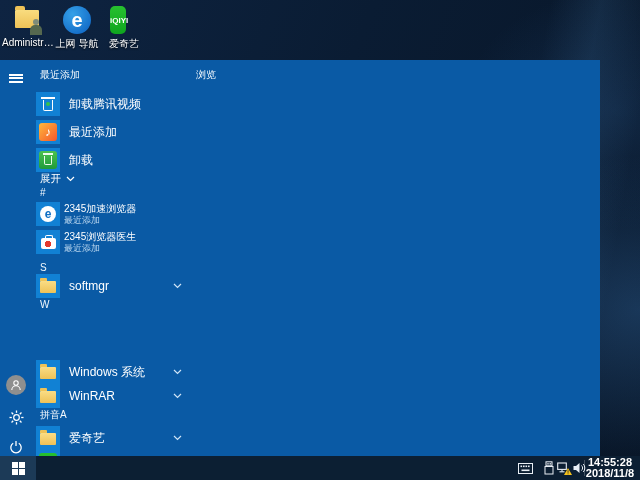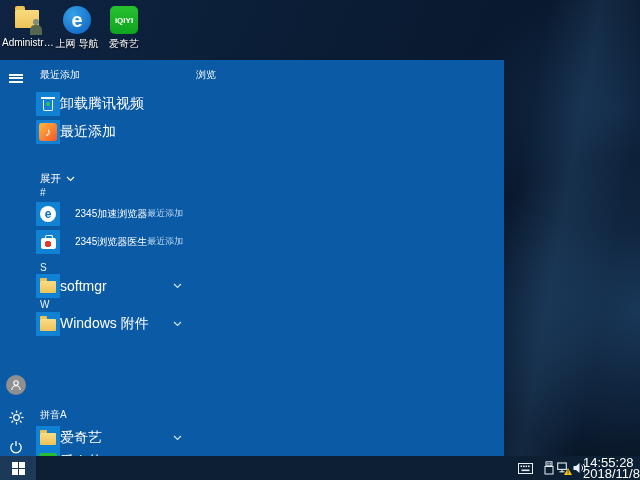--- a/index.html
+++ b/index.html
@@ -16,35 +16,35 @@
   .dicon .lbl{margin-top:2px;font-size:10px;color:#fff;text-shadow:0 1px 2px rgba(0,0,0,.9);
     white-space:nowrap;overflow:hidden;text-overflow:ellipsis;max-width:52px;}
   .ufolder{position:absolute;left:2px;top:5px;width:24px;height:18px;background:linear-gradient(#f9dc7f,#eec257);border-radius:1px;}
   .ufolder:before{content:"";position:absolute;top:-4px;left:0;width:10px;height:4px;background:#eec257;border-radius:2px 2px 0 0;}
   .uperson{position:absolute;right:1px;bottom:0;width:12px;height:16px;}
   .uperson .hd{position:absolute;left:3px;top:0;width:6px;height:6px;border-radius:50%;background:#7e8c7a;}
   .uperson .bd{position:absolute;left:0;top:6px;width:12px;height:10px;border-radius:5px 5px 0 0;background:#55684f;}
   .ecircle{position:absolute;left:1px;top:1px;width:28px;height:28px;border-radius:50%;
     background:radial-gradient(circle at 35% 30%,#35a1e8,#0b5fc0);display:flex;align-items:center;justify-content:center;}
   .ecircle span{color:#fff;font-size:20px;font-weight:bold;line-height:1;}
-  .iqiyi-big{position:absolute;left:1px;top:1px;width:28px;height:28px;border-radius:5px;
-    background:linear-gradient(#27c12f,#0fa41f);display:flex;align-items:center;justify-content:center;}
+  .iqiyi-big{position:absolute;left:1px;top:1px;width:16px;height:28px;border-radius:5px;
+    background:linear-gradient(#27c12f,#0fa41f);display:flex;align-items:center;justify-content:flex-start;}
   .iqiyi-big span{color:#fff;font-size:8px;font-weight:bold;letter-spacing:0;}
   
-  #menu{position:absolute;left:0;top:60px;width:504px;height:396px;background:#0a5aa5;overflow:hidden;}
+  #menu{position:absolute;left:0;top:60px;width:600px;height:396px;background:#0a5aa5;overflow:hidden;}
   #rail{position:absolute;left:0;top:0;width:32px;height:100%;}
   .rail-btn{position:absolute;left:0;width:32px;height:28px;display:flex;align-items:center;justify-content:center;cursor:default;}
   .hamburger span{display:block;width:14px;height:2px;background:#fff;margin:1.5px 0;}
   .avatar-c{width:20px;height:20px;border-radius:50%;background:#8f8f8f;display:flex;align-items:center;justify-content:center;}
   .sec-h{position:absolute;left:40px;font-size:10px;color:#f2f8fd;cursor:default;}
   .menu-row{position:absolute;left:36px;width:158px;height:24px;display:flex;align-items:center;cursor:default;}
   .menu-row.two{height:26px;}
   .plate{width:24px;height:24px;background:#1181d4;display:flex;align-items:center;justify-content:center;flex:none;position:relative;}
-  .row-label{font-size:14px;color:#fff;white-space:nowrap;}
-  .texts{margin-left:15px;display:flex;flex-direction:row;line-height:1.15;text-align:right;}
+  .row-label{margin-left:9px;font-size:12px;color:#fff;white-space:nowrap;}
+  .texts{margin-left:4px;display:flex;flex-direction:column;line-height:1.15;}
   .texts .t{font-size:10px;color:#fff;white-space:nowrap;}
   .texts .sub{font-size:9px;color:#b9d6ef;}
   .chev{position:absolute;right:12px;top:50%;margin-top:-3px;}
   .expand-row{position:absolute;left:40px;display:flex;align-items:center;font-size:10.5px;color:#fff;cursor:default;}
   
   .trash-w{position:relative;width:10px;height:11px;border:1px solid #fff;border-top:none;border-radius:0 0 2px 2px;margin-top:3px;}
   .trash-w:before{content:"";position:absolute;left:-3px;top:-3px;width:14px;height:2px;background:#fff;}
   .trash-w:after{content:"";position:absolute;left:2px;top:2px;width:4px;height:4px;border-radius:50%;background:#35c24a;}
   .kuwo{width:18px;height:18px;border-radius:3px;background:linear-gradient(135deg,#ffb93c,#f4562b);display:flex;align-items:center;justify-content:center;color:#fff;font-size:12px;}
   .greenbin{width:18px;height:18px;border-radius:3px;background:linear-gradient(#4cc24f,#1f9b3a);display:flex;align-items:center;justify-content:center;}
@@ -59,21 +59,21 @@
   .folder:before{content:"";position:absolute;top:-3px;left:0;width:7px;height:3px;background:#eec257;border-radius:1px 1px 0 0;}
   .iqiyi-sm{width:18px;height:18px;border-radius:3px;background:linear-gradient(#27c12f,#0fa41f);display:flex;align-items:center;justify-content:center;}
   
   .tile{position:absolute;background:#1484d7;cursor:default;}
   .tile .tlabel{position:absolute;left:6px;bottom:4px;font-size:9.5px;color:#fff;}
   .tile .ticon{position:absolute;left:0;right:0;top:10px;display:flex;justify-content:center;}
   
   #taskbar{position:absolute;left:0;top:456px;width:640px;height:24px;background:#0c1f33;}
   #startbtn{position:absolute;left:0;top:0;width:36px;height:24px;background:#1c3a57;display:flex;align-items:center;justify-content:center;}
   .tray{position:absolute;top:0;height:24px;display:flex;align-items:center;justify-content:center;}
-  #clock{position:absolute;right:3px;top:1px;width:54px;text-align:left;color:#fff;font-size:13px;line-height:11px;}
+  #clock{position:absolute;right:3px;top:1px;width:54px;text-align:center;color:#fff;font-size:11px;line-height:11px;font-weight:bold;}
   #traysep{position:absolute;left:584px;top:4px;width:1px;height:16px;background:rgba(255,255,255,.22);}
 </style>
 </head>
 <body>
 
 <div id="screen">
 
   <div class="dicon" style="left:2px;width:52px;">
     <div class="art">
       <div class="ufolder"></div>
@@ -149,20 +149,28 @@
           <div class="trash-w"></div>
         </div>
       <span class="row-label">卸载腾讯视频</span>
     </div>
     <div class="menu-row" style="top:60px;">
       <div class="plate">
           <div class="kuwo">♪</div>
         </div>
       <span class="row-label">最近添加</span>
     </div>
+    <div class="menu-row" style="top:88px;">
+      <div class="plate">
+          <div class="greenbin">
+            <i></i>
+          </div>
+        </div>
+      <span class="row-label">卸载</span>
+    </div>
 
     <div class="expand-row" style="top:112px;">
       <span>展开</span>
       <svg width="9" height="6" viewBox="0 0 9 6" style="margin-left:5px;">
           <polyline points="1,1 4.5,4.5 8,1" fill="none" stroke="#fff" stroke-width="1.2"></polyline>
         </svg>
     </div>
 
     <div class="sec-h" style="top:127px;">#</div>
 
@@ -194,25 +202,34 @@
           <div class="folder"></div>
         </div>
       <span class="row-label">softmgr</span>
       <svg class="chev" width="9" height="6" viewBox="0 0 9 6">
           <polyline points="1,1 4.5,4.5 8,1" fill="none" stroke="#cfe4f7" stroke-width="1.2"></polyline>
         </svg>
     </div>
 
     <div class="sec-h" style="top:239px;">W</div>
 
-    <div class="menu-row" style="top:252px;">
+    <div class="menu-row" style="top:300px;">
       <div class="plate">
           <div class="folder"></div>
         </div>
-      <span class="row-label">Windows 附件</span>
+      <span class="row-label">Windows 系统</span>
+      <svg class="chev" width="9" height="6" viewBox="0 0 9 6">
+          <polyline points="1,1 4.5,4.5 8,1" fill="none" stroke="#cfe4f7" stroke-width="1.2"></polyline>
+        </svg>
+    </div>
+    <div class="menu-row" style="top:324px;">
+      <div class="plate">
+          <div class="folder"></div>
+        </div>
+      <span class="row-label">WinRAR</span>
       <svg class="chev" width="9" height="6" viewBox="0 0 9 6">
           <polyline points="1,1 4.5,4.5 8,1" fill="none" stroke="#cfe4f7" stroke-width="1.2"></polyline>
         </svg>
     </div>
 
     <div class="sec-h" style="top:348px;">拼音A</div>
 
     <div class="menu-row" style="top:366px;">
       <div class="plate">
           <div class="folder"></div>

